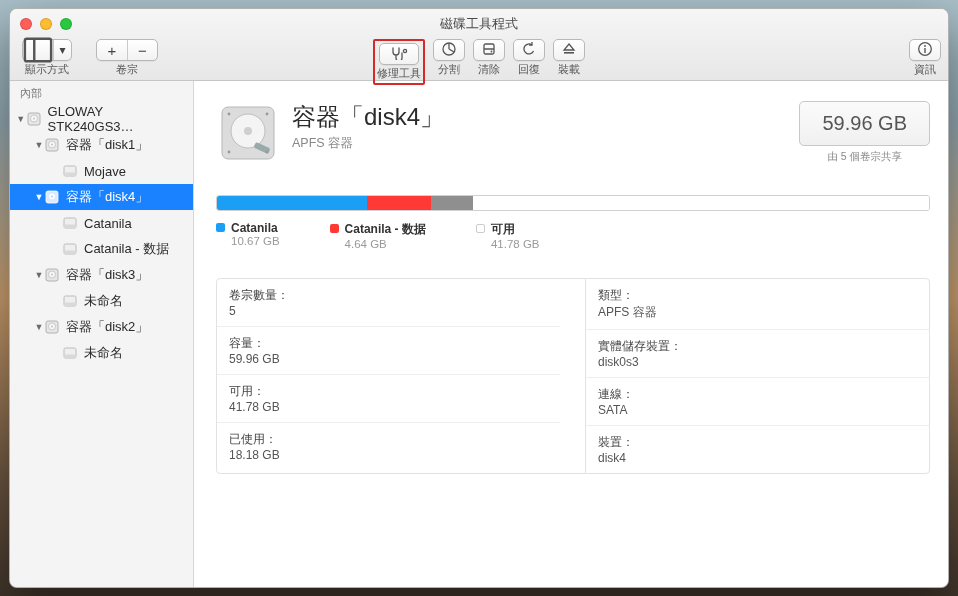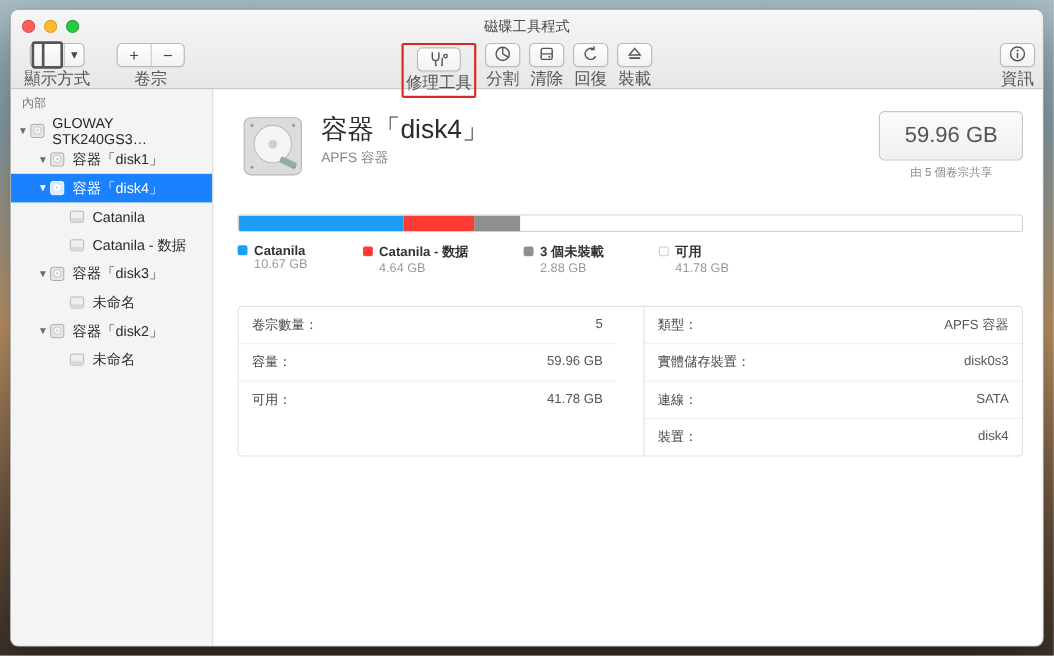--- a/index.html
+++ b/index.html
@@ -20,21 +20,21 @@
   border-bottom: 1px solid #c6c6c6; position: relative;
 }
 .traffic { position: absolute; top: 9px; left: 10px; display: flex; gap: 8px; }
 .tl { width: 12px; height: 12px; border-radius: 50%; border: 0.5px solid rgba(0,0,0,0.15); }
 .tl.close { background: #ff5f57; }
 .tl.min { background: #febc2e; }
 .tl.max { background: #28c840; }
 .win-title { position: absolute; top: 6px; left: 0; right: 0; text-align: center; font-size: 13px; color: #4a4a4a; }
 .toolbar { position: absolute; top: 28px; left: 0; right: 0; height: 44px; display: flex; align-items: flex-start; padding: 2px 12px 0; }
 .tgroup { display: flex; flex-direction: column; align-items: center; gap: 1px; }
-.tgroup .tlabel { font-size: 15px; color: #555; }
+.tgroup .tlabel { font-size: 11px; color: #555; }
 .tbtn, .tseg {
   height: 22px; background: linear-gradient(180deg,#ffffff,#f2f2f2);
   border: 1px solid #b8b8b8; border-radius: 5px; display: flex; align-items: center; justify-content: center;
   font-size: 12px; color: #444; box-shadow: 0 1px 0 rgba(0,0,0,0.05);
 }
 .tseg { display: flex; }
 .tseg > div { width: 30px; height: 100%; display:flex;align-items:center;justify-content:center; }
 .tseg > div + div { border-left: 1px solid #c9c9c9; }
 .center-tools { position:absolute; left:50%; transform:translateX(-50%); display:flex; gap:8px; }
 .right-tools { position:absolute; right:7px; }
@@ -59,21 +59,21 @@
 .usage-bar { height: 16px; border: 1px solid #d0d0d0; border-radius: 3px; display: flex; overflow: hidden; margin-bottom: 10px; }
 .seg { height: 100%; }
 .legend { display: flex; gap: 50px; margin-bottom: 28px; flex-wrap: wrap; }
 .leg-item { font-size: 12px; }
 .leg-dot { display: inline-block; width: 9px; height: 9px; border-radius: 2px; margin-right: 6px; vertical-align: 0px; }
 .leg-name { color: #333; font-weight: 600; font-size: 12px; }
 .leg-val { color: #999; font-size: 11.5px; margin-top: 0; margin-left: 15px; }
 .info-grid { display: flex; border: 1px solid #e2e2e2; border-radius: 4px; }
 .col { flex: 1; }
 .col + .col { border-left: 1px solid #e2e2e2; margin-left: 25px; }
-.info-row { display: flex; justify-content: space-between; padding: 8px 12px; font-size: 12px; color: #444; }
+.info-row { display: flex; justify-content: space-between; padding: 8px 12px; font-size: 12px; color: #444; flex-direction: column; }
 .info-row + .info-row { border-top: 1px solid #eee; }
 .info-row .v { color: #555; }
 </style>
 </head>
 <body>
 
 <div class="window">
   <div class="titlebar">
     <div class="traffic">
       <div class="tl close"></div>
@@ -187,20 +187,30 @@
           <div class="sb-row" style="padding-left: 24px;">
             <div class="sb-tri">▼</div>
             <div class="sb-icon">
               <svg viewBox="0 0 16 16">
                 <rect x="2" y="2" width="12" height="12" rx="2" fill="#e6e6e6" stroke="#a3a3a3" stroke-width="0.8"></rect>
                 <circle cx="8" cy="7.5" r="3.5" fill="#f7f7f7" stroke="#b8b8b8" stroke-width="0.7"></circle>
                 <circle cx="8" cy="7.5" r="0.9" fill="#bcbcbc"></circle>
               </svg>
             </div>
             <span>容器「disk1」</span>
+          </div>
+          <div class="sb-row" style="padding-left: 42px;">
+            <div class="sb-tri"></div>
+            <div class="sb-icon">
+              <svg viewBox="0 0 16 16">
+                <rect x="2" y="3" width="12" height="10" rx="1.5" fill="#efefef" stroke="#aeaeae" stroke-width="0.8"></rect>
+                <rect x="2" y="9.5" width="12" height="3.5" rx="1" fill="#d9d9d9"></rect>
+              </svg>
+            </div>
+            <span>Mojave</span>
           </div>
           <div class="sb-row selected" style="padding-left: 24px;">
             <div class="sb-tri">▼</div>
             <div class="sb-icon">
               <svg viewBox="0 0 16 16">
                 <rect x="2" y="2" width="12" height="12" rx="2" fill="#dbeaff" stroke="#fff" stroke-width="0.8"></rect>
                 <circle cx="8" cy="7.5" r="3.5" fill="#fff" stroke="#cfe2ff" stroke-width="0.7"></circle>
                 <circle cx="8" cy="7.5" r="0.9" fill="#9cc4ff"></circle>
               </svg>
             </div>
@@ -304,42 +314,42 @@
       <div class="legend" id="legend">
           <div class="leg-item">
             <div><span class="leg-dot" style="background:#1a9ff5;"></span><span class="leg-name">Catanila</span></div>
             <div class="leg-val">10.67 GB</div>
           </div>
           <div class="leg-item">
             <div><span class="leg-dot" style="background:#ff3a34;"></span><span class="leg-name">Catanila - 数据</span></div>
             <div class="leg-val">4.64 GB</div>
           </div>
           <div class="leg-item">
-            <div><span class="leg-dot" style="background:#8f8f8f;"></span><span class="leg-name">3 個未裝載</span></div>
-            <div class="leg-val">2.88 GB</div>
-          </div>
-          <div class="leg-item">
             <div><span class="leg-dot" style="background:#ffffff;border:1px solid #ccc;"></span><span class="leg-name">可用</span></div>
             <div class="leg-val">41.78 GB</div>
           </div>
         </div>
 
       <div class="info-grid">
         <div class="col" id="info-left">
             <div class="info-row">
               <span>卷宗數量：</span>
               <span class="v">5</span>
             </div>
             <div class="info-row">
               <span>容量：</span>
               <span class="v">59.96 GB</span>
             </div>
             <div class="info-row">
               <span>可用：</span>
               <span class="v">41.78 GB</span>
+            </div>
+            <div class="info-row">
+              <span>已使用：</span>
+              <span class="v">18.18 GB</span>
             </div>
           </div>
         <div class="col" id="info-right">
             <div class="info-row">
               <span>類型：</span>
               <span class="v">APFS 容器</span>
             </div>
             <div class="info-row">
               <span>實體儲存裝置：</span>
               <span class="v">disk0s3</span>

